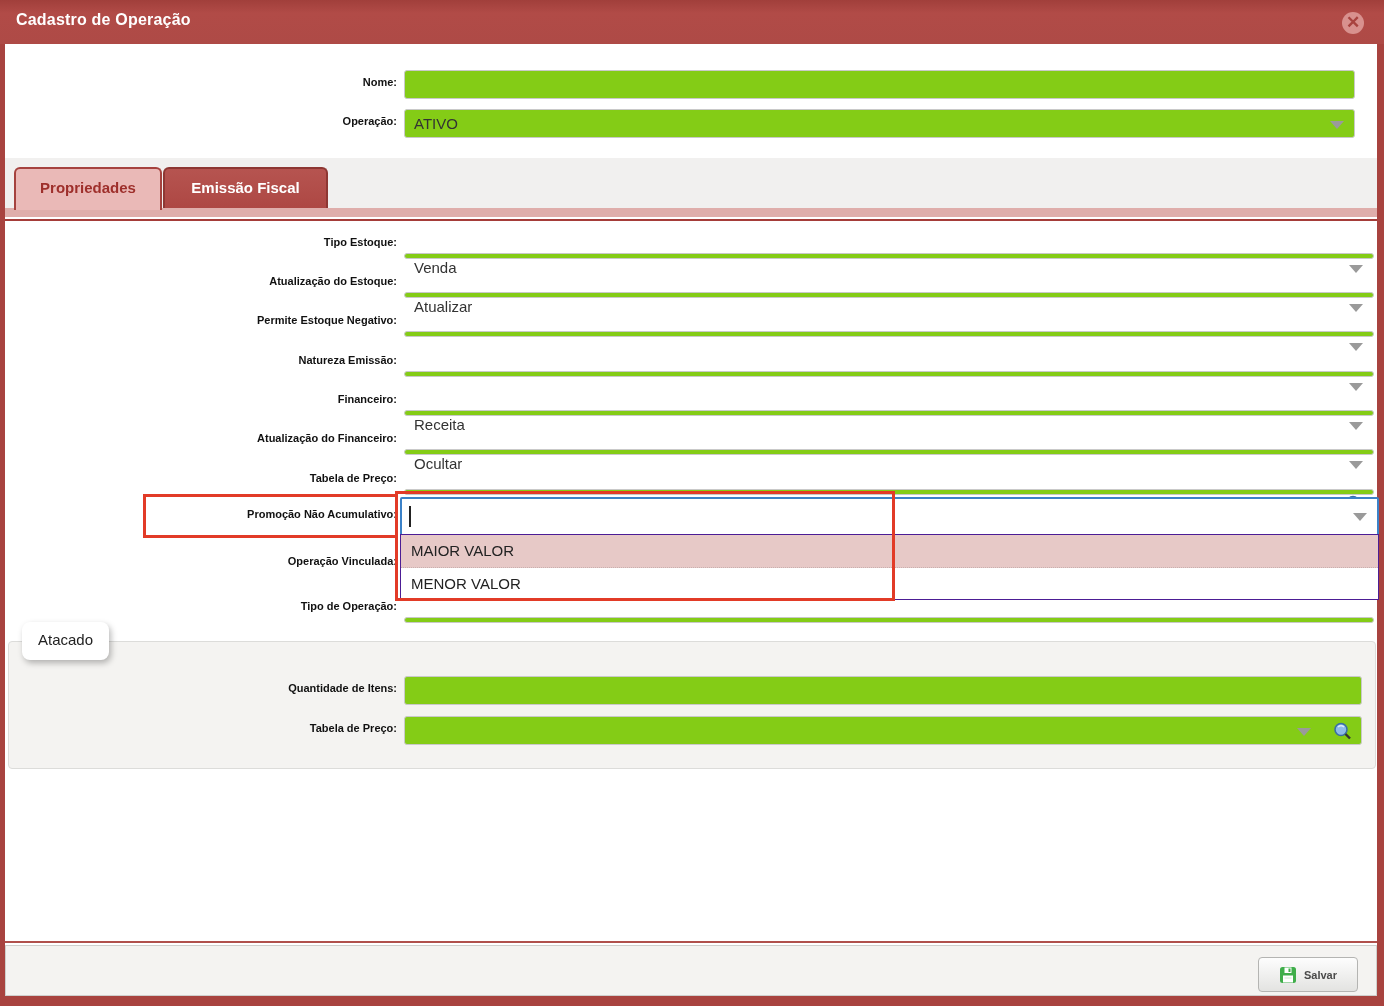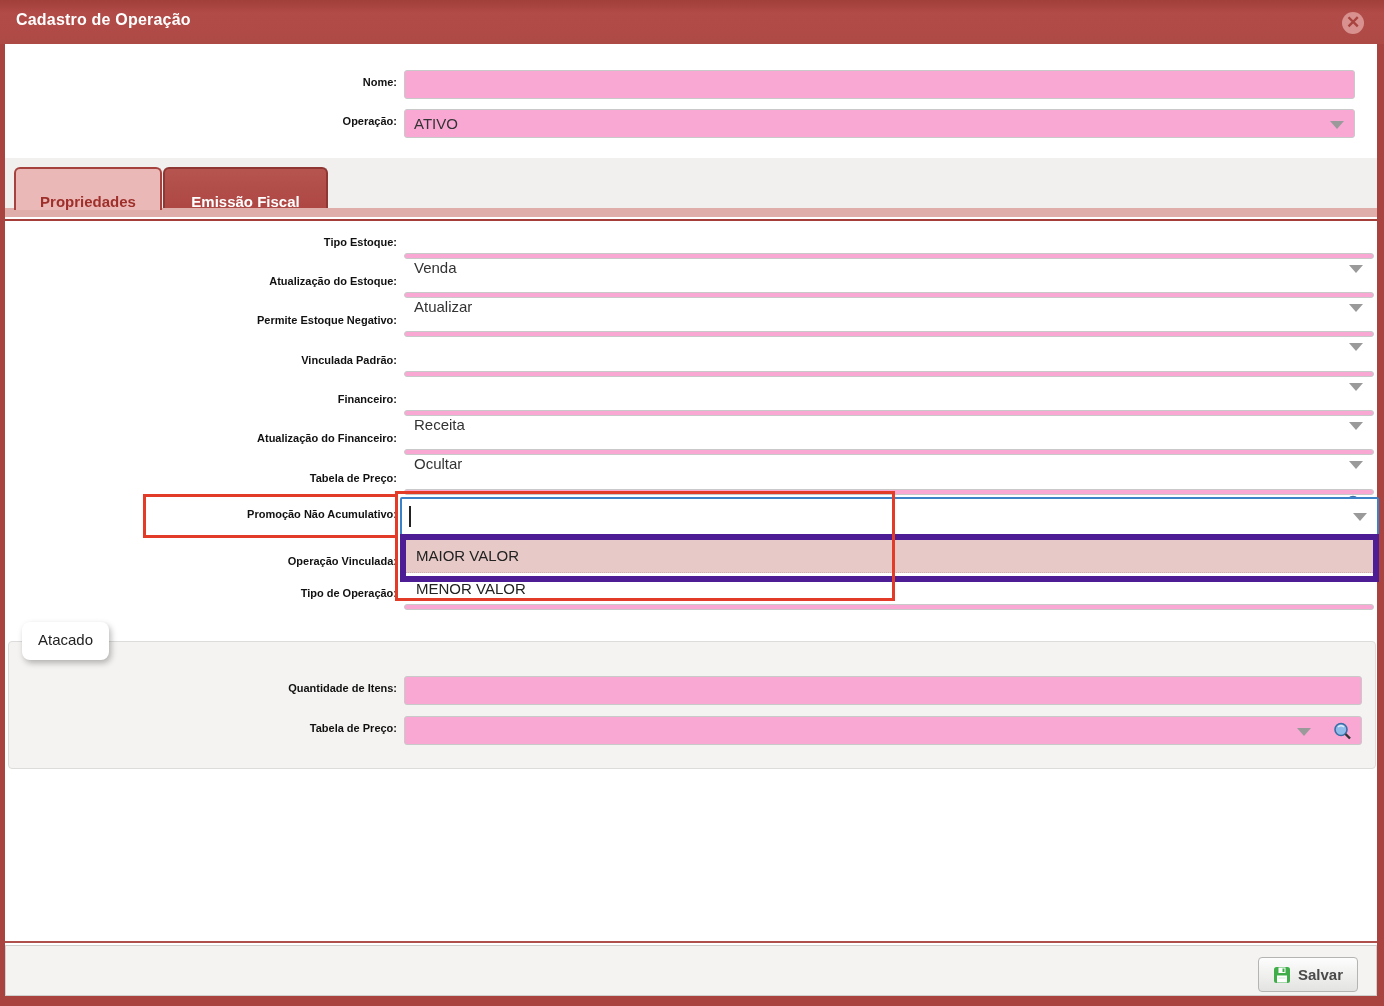--- a/index.html
+++ b/index.html
@@ -27,21 +27,21 @@
   .body-bg {
     position:absolute; left:5px; top:44px; right:7px; bottom:10px; background:#ffffff;
   }
   
   .frow { position:absolute; left:5px; right:7px; height:29px; }
   .lbl {
     position:absolute; left:0; top:6px; width:392px; text-align:right;
     font-size:11px; font-weight:bold; color:#111111; white-space:nowrap;
   }
   .inp {
-    position:absolute; left:399px; top:0; bottom:0; background:#f9a8d4;
+    position:absolute; left:399px; top:0; bottom:0; background:#84cc16;
     border:1px solid #c9c9c9; border-radius:3px;
   }
   .inp .val {
     position:absolute; left:9px; top:5px; font-size:15px; color:#333333; white-space:nowrap;
   }
   .r-short { right:22px; }   
   .r-long  { right:3px;margin-top:23px; }    
   .chev {
     position:absolute; right:10px; top:11px; width:0; height:0;
     border-left:7px solid transparent; border-right:7px solid transparent;
@@ -51,32 +51,32 @@
   .mag { position:absolute; right:8px; top:4px; width:21px; height:21px; cursor:pointer; }
   
   .tabband { position:absolute; left:5px; right:7px; top:158px; height:53px; background:#f1f0ef; }
   .tab {
     position:absolute; top:167px; height:41px; border:2px solid #a5423e;
     border-bottom:none; border-radius:6px 6px 0 0; font-size:15px; font-weight:bold;
     text-align:center; cursor:pointer;
   }
   .tab-active { left:14px; width:144px; background:#eab9b7; color:#9e2f2b; z-index:3; }
   .tab-inactive { left:163px; width:161px; background:linear-gradient(#b65450,#ad4743); color:#ffffff; border-color:#8e3733; }
-  .tab .tlbl { display:block; margin-top:24px; }
+  .tab .tlbl { display:block; margin-top:10px; }
   .pinkstrip { position:absolute; left:5px; right:7px; top:208px; height:9px; background:#dfaeab; z-index:2; }
   .redline  { position:absolute; left:5px; right:7px; top:219px; height:2px; background:#a53d39; }
   
   .promo-input {
     position:absolute; left:400px; right:5px; top:497px; height:36px;
     background:#fff; border:2px solid #3c82c8; border-radius:2px; z-index:4;
   }
   .caret { position:absolute; left:7px; top:7px; width:2px; height:21px; background:#222; }
   .dropdown {
-    position:absolute; left:400px; right:5px; top:534px; height:48px;
-    background:#ffffff; border:6px solid #4c1d95; box-sizing:border-box; z-index:5;
+    position:absolute; left:400px; right:5px; top:534px; height:66px;
+    background:#ffffff; border:1px solid #4c1d95; box-sizing:border-box; z-index:5;
   }
   .opt { height:32px; font-size:15px; color:#222; line-height:32px; padding-left:10px; cursor:pointer; }
   .opt-hl { background:#e7c9c7; border-bottom:1px dotted #c9b0af; }
   
   .annot { position:absolute; border:3px solid #e23b27; z-index:10; pointer-events:none; }
   .annot-label { left:143px; top:494px; width:249px; height:38px; }
   .annot-field { left:395px; top:491px; width:494px; height:104px; }
   
   .atacado-panel {
     position:absolute; left:8px; right:8px; top:641px; height:126px;
@@ -92,21 +92,21 @@
   .footer-redline { position:absolute; left:5px; right:7px; top:941px; height:2px; background:#b0504c; }
   .footer {
     position:absolute; left:5px; right:7px; top:945px; height:51px;
     background:#f4f3f1; border:1px solid #cfcfcd; box-sizing:border-box;
   }
   .save-btn {
     position:absolute; right:18px; top:11px; width:98px; height:33px;
     background:linear-gradient(#fdfdfd,#e3e3e1); border:1px solid #b4b4b2;
     border-radius:4px; cursor:pointer; display:flex; align-items:center; justify-content:center; gap:7px;
   }
-  .save-btn .slbl { font-size:15px; font-weight:bold; color:#4a4a4a; }
+  .save-btn .slbl { font-size:11px; font-weight:bold; color:#4a4a4a; }
   
   .under { z-index:1; }
 </style>
 </head>
 <body>
 
 <div class="dialog">
 
   <div class="titlebar">
     <span class="title">Cadastro de Operação</span>
@@ -156,21 +156,21 @@
     </div>
   </div>
   <div class="frow" style="top:308px">
     <span class="lbl">Permite Estoque Negativo:</span>
     <div class="inp r-long">
       <span class="val"></span>
       <i class="chev"></i>
     </div>
   </div>
   <div class="frow" style="top:348px">
-    <span class="lbl">Vinculada Padrão:</span>
+    <span class="lbl">Natureza Emissão:</span>
     <div class="inp r-long">
       <span class="val"></span>
       <i class="chev"></i>
     </div>
   </div>
   <div class="frow" style="top:387px">
     <span class="lbl">Financeiro:</span>
     <div class="inp r-long">
       <span class="val">Receita</span>
       <i class="chev"></i>
@@ -195,21 +195,21 @@
       </svg>
     </div>
   </div>
 
   <div class="frow under" style="top:549px">
     <span class="lbl">Operação Vinculada:</span>
     <div class="inp r-long">
       <span class="val"></span>
     </div>
   </div>
-  <div class="frow under" style="top:581px">
+  <div class="frow under" style="top:594px">
     <span class="lbl">Tipo de Operação:</span>
     <div class="inp r-long">
       <span class="val"></span>
     </div>
   </div>
 
   <span class="lbl" style="position:absolute; left:5px; top:508px; z-index:4;">Promoção Não Acumulativo:</span>
   <div class="promo-input">
     <span class="caret"></span>
     <i class="chev" style="top:14px"></i>

